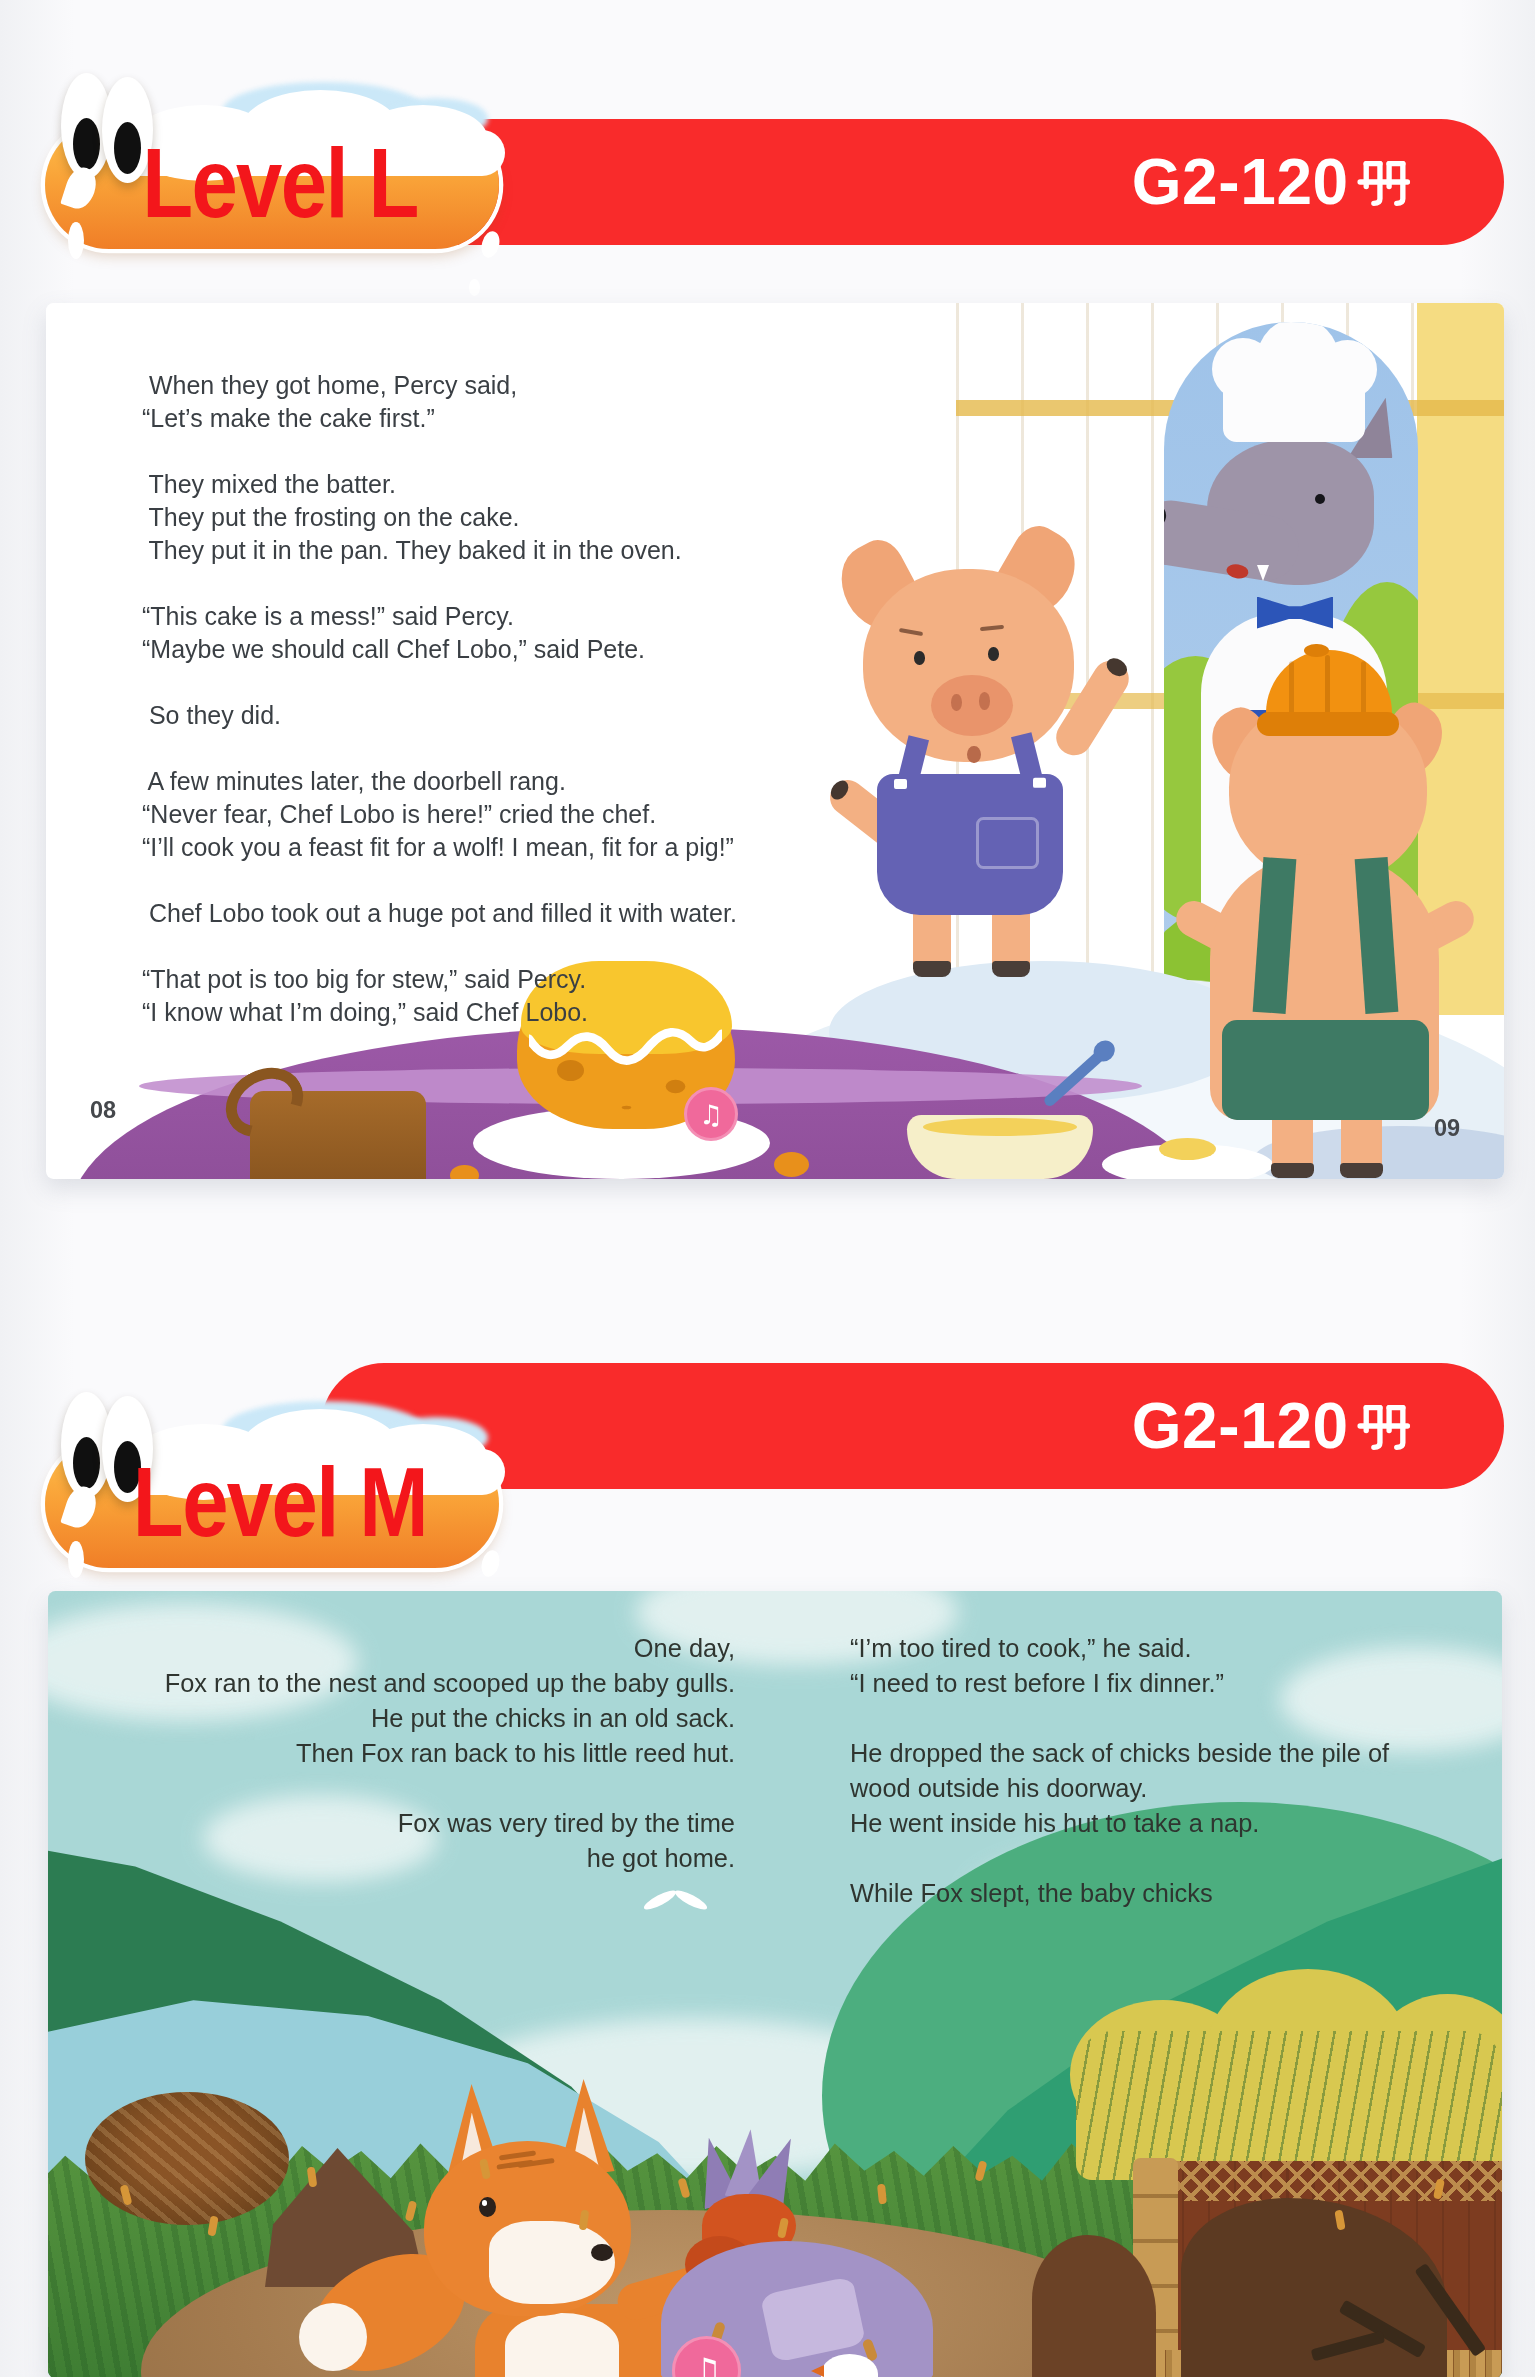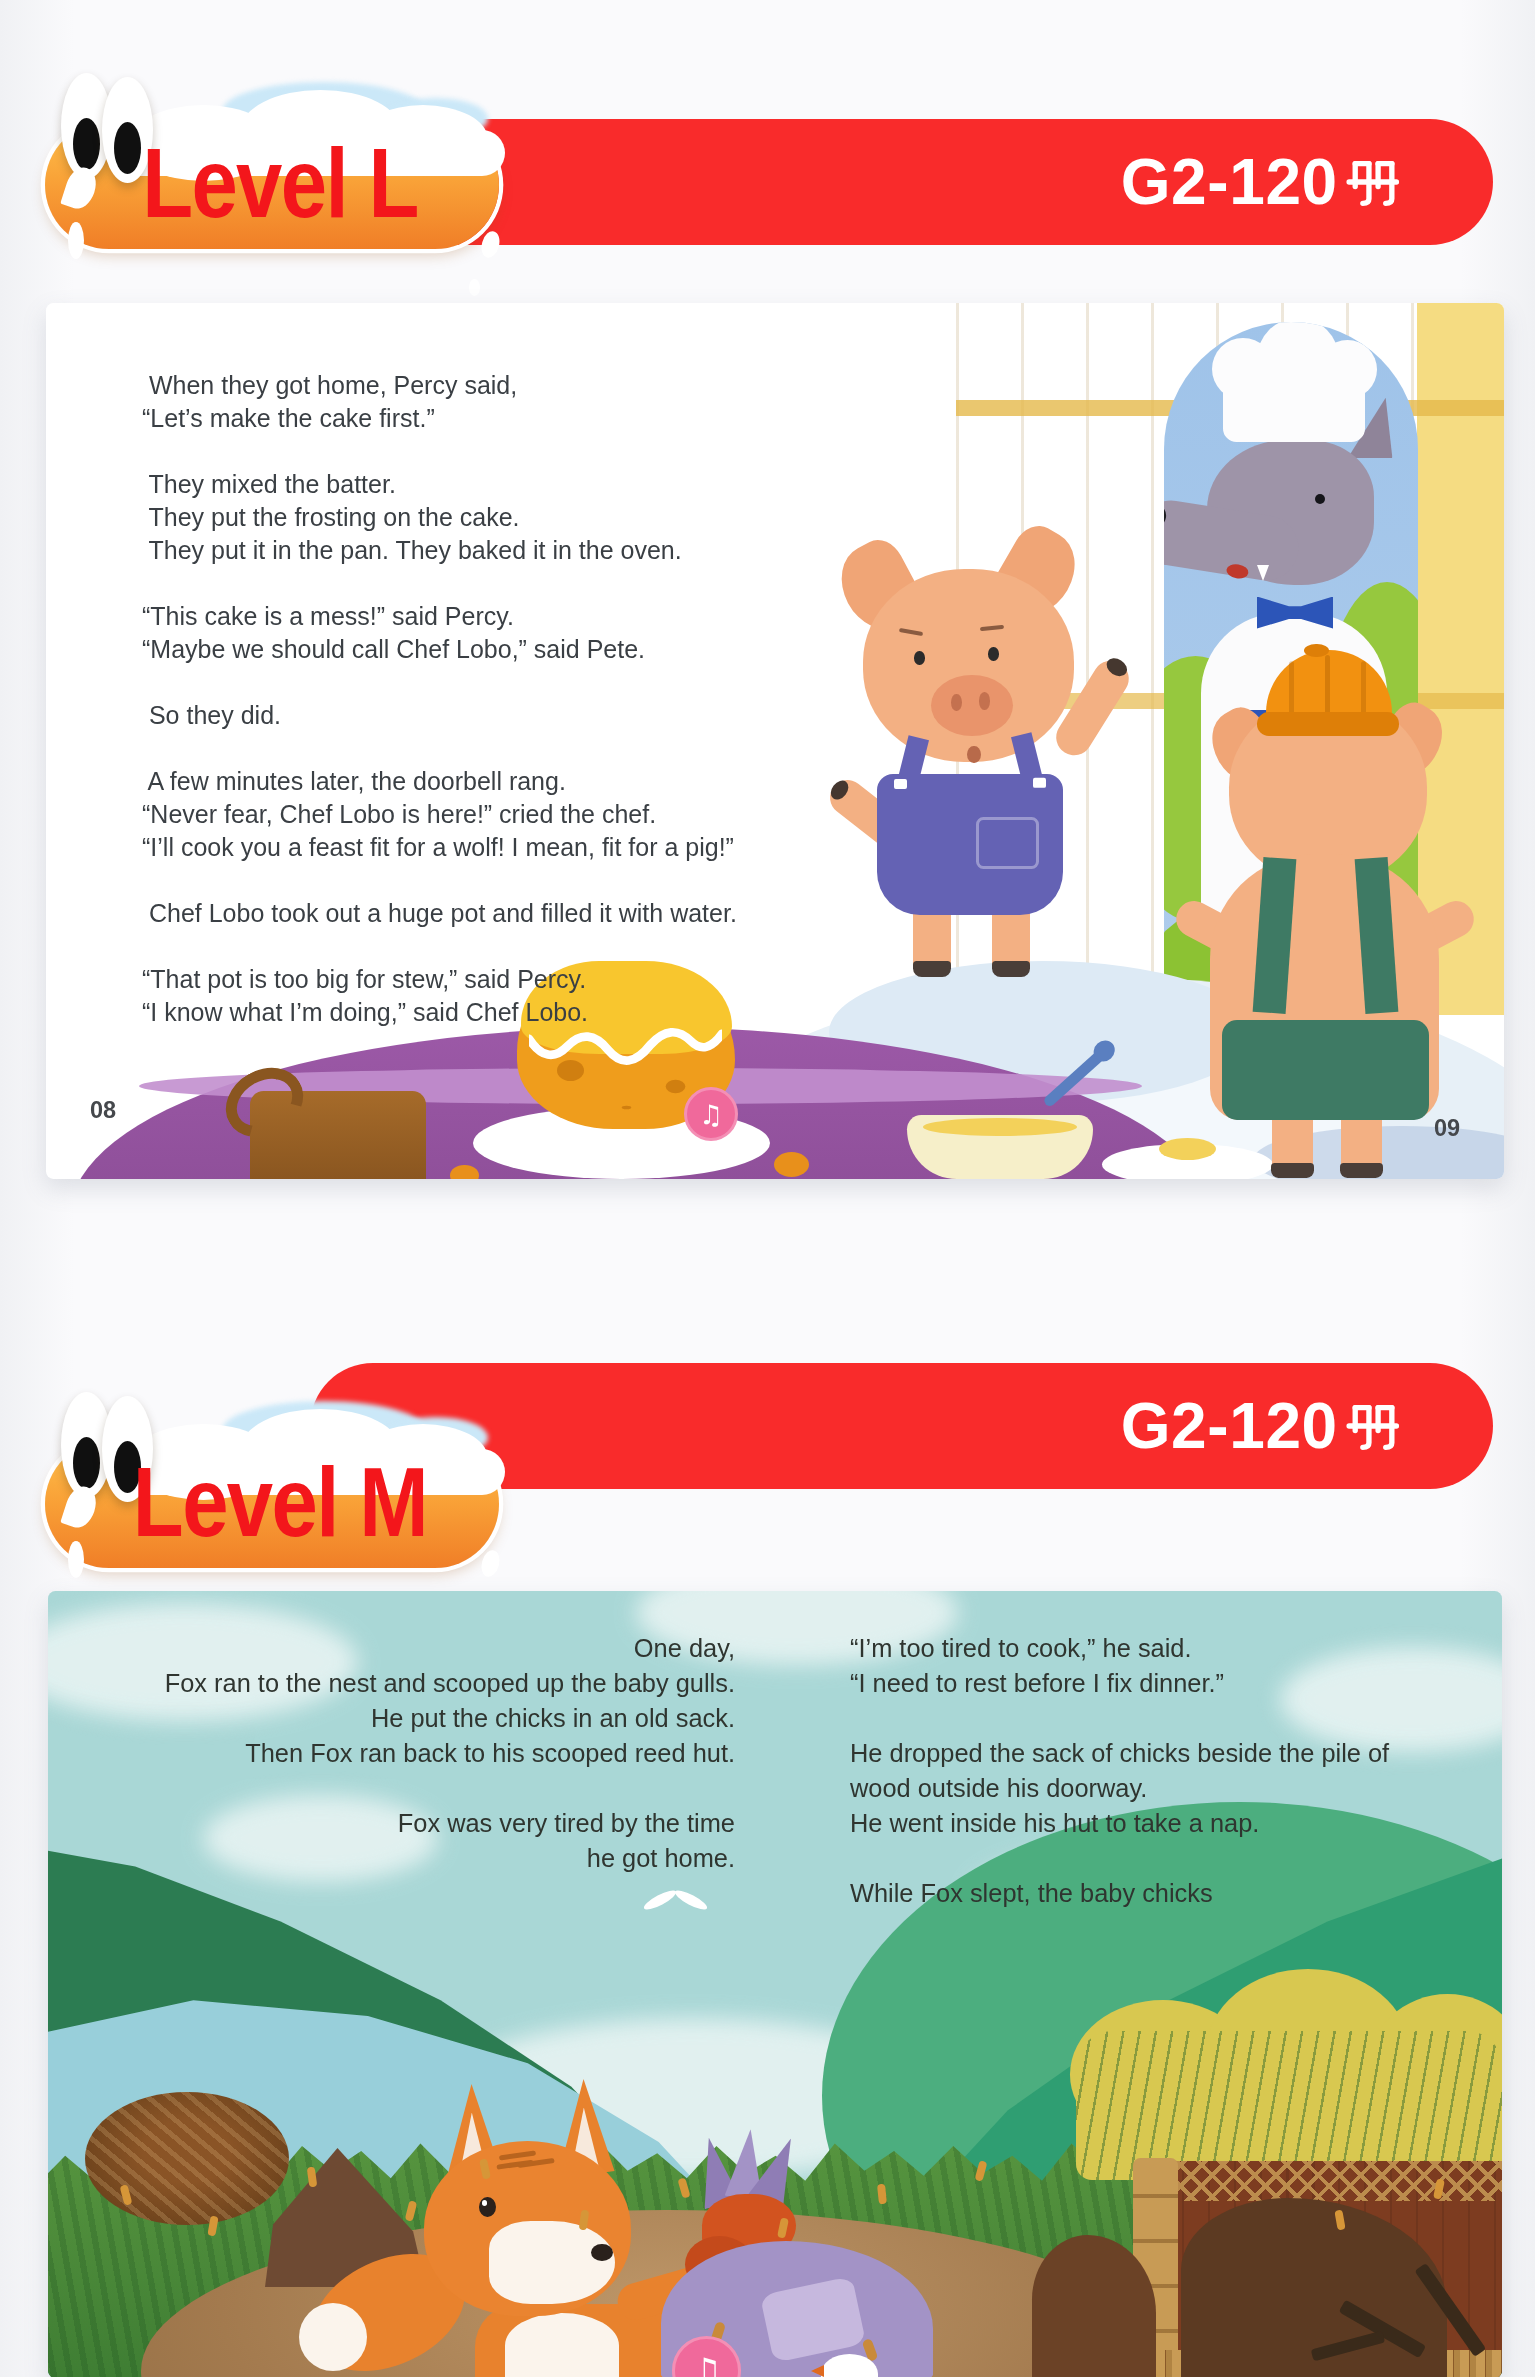--- a/index.html
+++ b/index.html
@@ -1,19 +1,19 @@
 <!DOCTYPE html>
 <html style="font-size:10px"><head>
 <meta charset="utf-8">
 <style>
   html,body{margin:0;padding:0;background:#f4f5f7;}
   .page{position:relative;width:1535px;height:2377px;background:linear-gradient(90deg,#f0f1f4 0,#fafafc 74px,#fafafc 1461px,#f0f1f4 1535px);overflow:hidden;font-family:"Liberation Sans","DejaVu Sans",sans-serif;}
 
   
-  .banner{position:absolute;left:310px;width:1183px;height:126px;background:#F92B2B;border-radius:63px;display:flex;align-items:center;justify-content:flex-end;padding-right:93px;box-sizing:border-box;gap:6.2px;}
+  .banner{position:absolute;left:321px;width:1183px;height:126px;background:#F92B2B;border-radius:63px;display:flex;align-items:center;justify-content:flex-end;padding-right:93px;box-sizing:border-box;gap:6.2px;}
   .banner1{top:119px;} .banner2{top:1363px;}
   .banner .g2{color:#fff;font-size:64px;font-weight:bold;letter-spacing:0.6px;}
   .banner svg.ce{display:block;}
 
   
   .badge{position:absolute;left:36px;width:477px;height:192px;}
   .badge1{top:73px;} .badge2{top:1392px;}
   .pill{position:absolute;left:9.3px;top:48px;width:454px;height:128px;border-radius:64px;background:linear-gradient(180deg,#FFC14D 0%,#F9A338 45%,#F07E27 100%);box-shadow:0 0 0 4.3px #ffffff,0 6.2px 13.6px rgba(150,80,10,.25);}
   .foam-blue{position:absolute;background:#CBE8F8;border-radius:50%;filter:blur(2.5px);}
   .foam{position:absolute;background:#ffffff;border-radius:50%;}
@@ -440,21 +440,21 @@
     <div class="ck" style="left:929px;top:570px;transform:rotate(15deg);"></div>
     <div class="ck" style="left:1288px;top:619px;transform:rotate(-10deg);"></div>
     <div class="ck" style="left:1387px;top:588px;transform:rotate(12deg);"></div>
     <div class="music music2">
       <span>♫</span>
     </div>
     <div class="b2col col-left">
         <div class="tline">One day,</div>
         <div class="tline">Fox ran to the nest and scooped up the baby gulls.</div>
         <div class="tline">He put the chicks in an old sack.</div>
-        <div class="tline">Then Fox ran back to his scooped reed hut.</div>
+        <div class="tline">Then Fox ran back to his little reed hut.</div>
         <div class="tgap"></div>
         <div class="tline">Fox was very tired by the time</div>
         <div class="tline">he got home.</div>
       </div>
     <div class="b2col col-right">
         <div class="tline">“I’m too tired to cook,” he said.</div>
         <div class="tline">“I need to rest before I fix dinner.”</div>
         <div class="tgap"></div>
         <div class="tline">He dropped the sack of chicks beside the pile of</div>
         <div class="tline">wood outside his doorway.</div>

